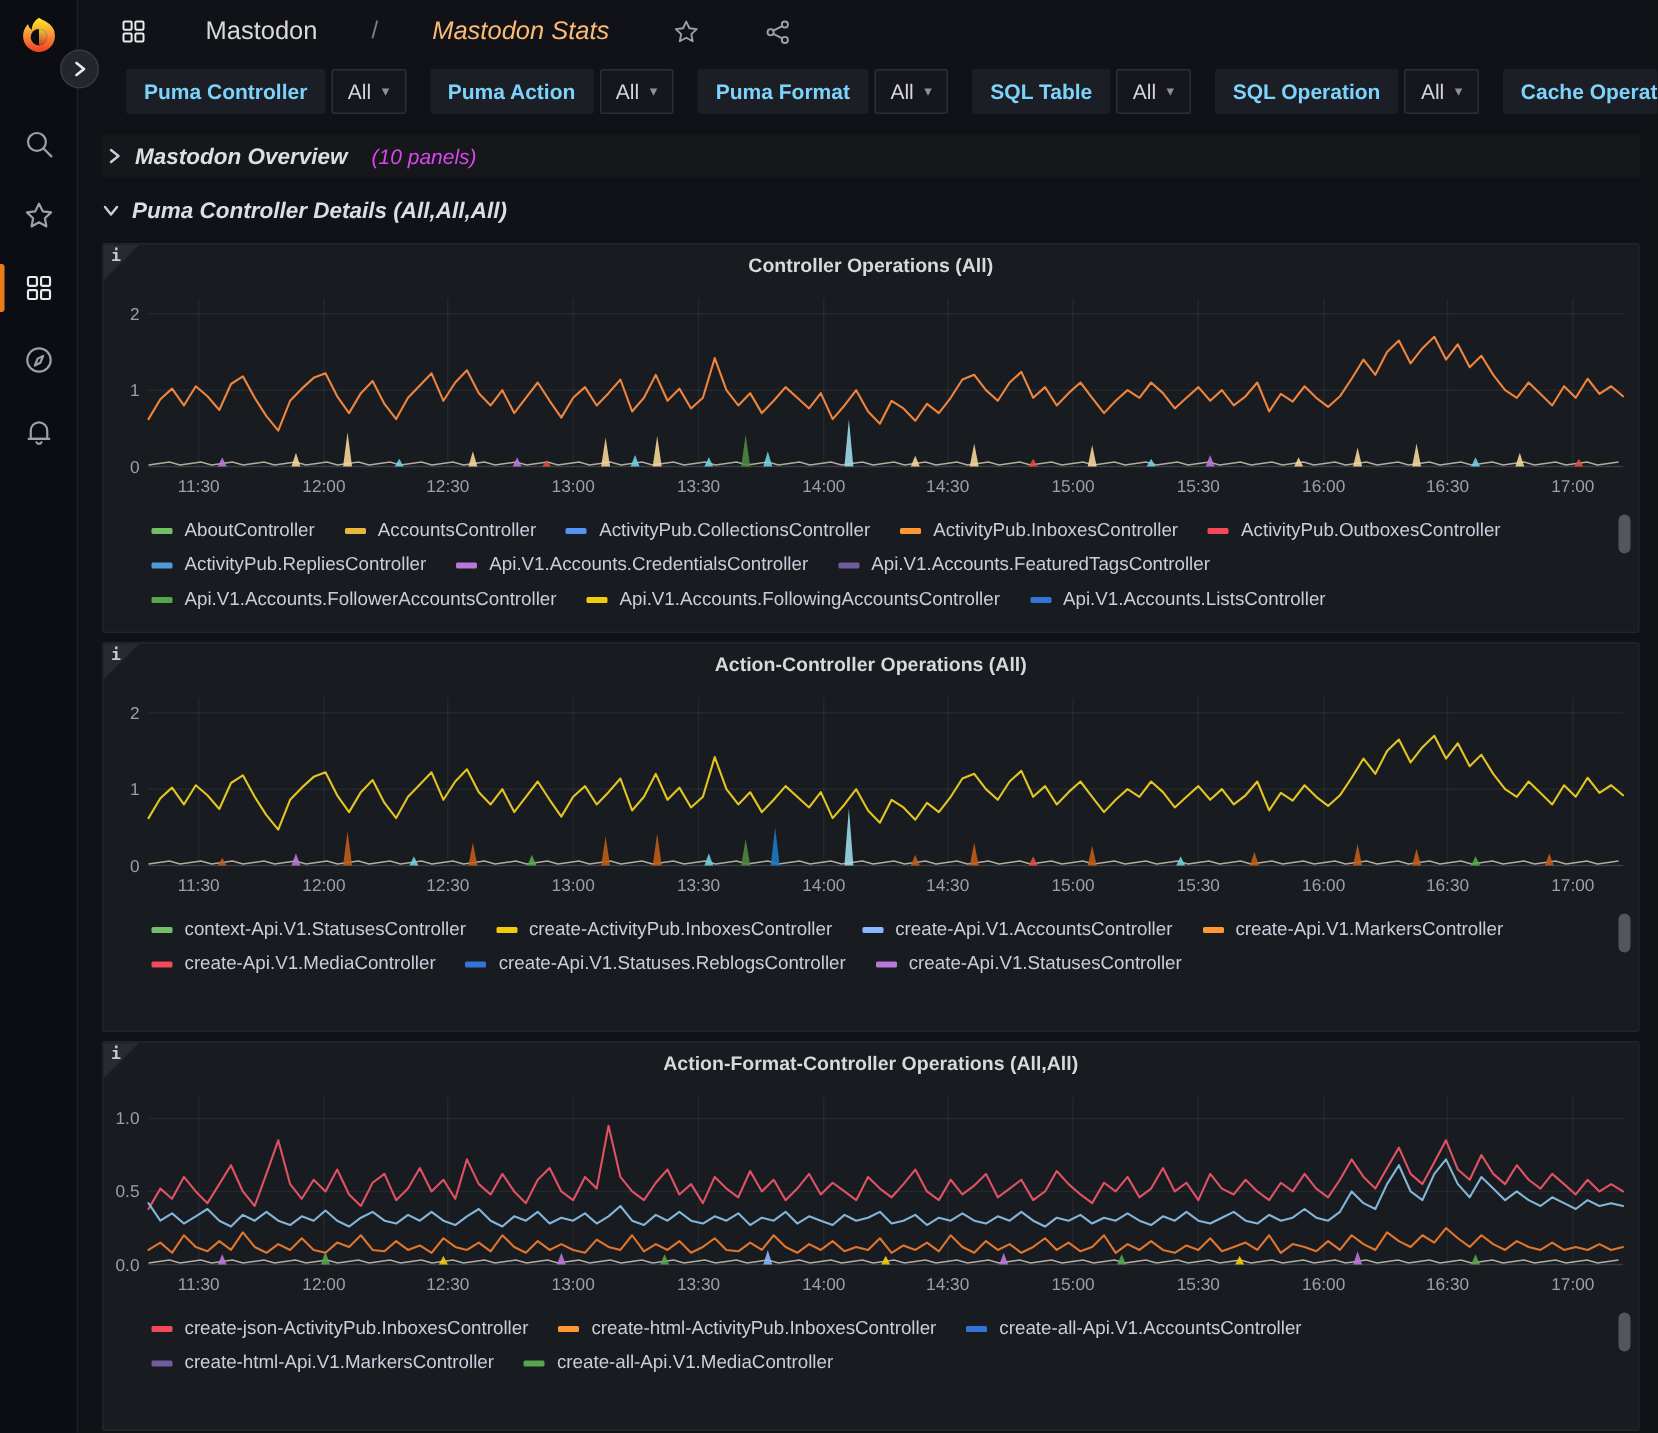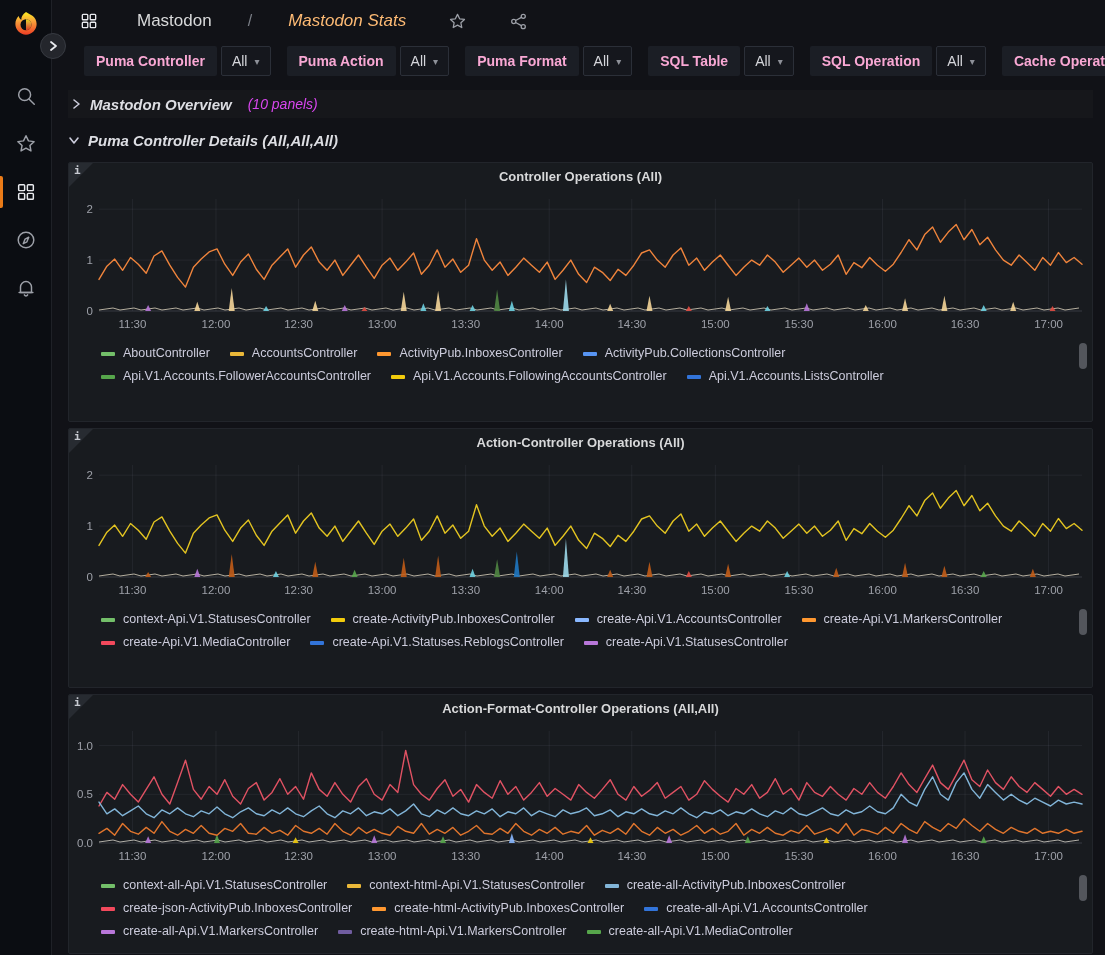--- a/index.html
+++ b/index.html
@@ -28,21 +28,21 @@
   .topnav { height:42px; display:flex; align-items:center; padding-left:27px;gap:28px; }
   .crumb-grid { margin-right:10px; display:flex; cursor:pointer; }
   .crumb { font-size:17px; color:#d8d9da; cursor:pointer; }
   .crumb.current { color:#fdba74;font-style:italic; }
   .crumb-sep { color:#7b7f87; margin:0 8px; font-size:16px; }
   .nav-ic { margin-left:14px; cursor:pointer; display:flex; }
 
   
   .filters { display:flex; gap:16px; padding:4px 0 10px 32px; }
   .var-pair { display:flex; gap:4px; }
-  .var-label { background:#1b1e25; color:#f9a8d4; font-weight:bold; font-size:14px;
+  .var-label { background:#1b1e25; color:#7dd3fc; font-weight:bold; font-size:14px;
     padding:7px 12px; border-radius:2px; cursor:pointer; white-space:nowrap; }
   .var-value { background:#15171d; border:1px solid #2b2f38; color:#d5d6db;
     font-size:14px; padding:6px 10px; border-radius:2px; cursor:pointer;
     display:flex; align-items:center; gap:7px; white-space:nowrap; }
   .chev { color:#8e9199; font-size:10px; }
 
   
   .dash { padding:4px 12px 0 16px; }
   .row-header { display:flex; align-items:center; gap:8px; height:28px;
     cursor:pointer; margin-bottom:8px; }
@@ -291,26 +291,44 @@
       <div class="legend-row">
             <span class="legend-item">
               <span class="swatch" style="background: rgb(115, 191, 105);"></span>
               <span>AboutController</span>
             </span>
             <span class="legend-item">
               <span class="swatch" style="background: rgb(234, 184, 57);"></span>
               <span>AccountsController</span>
             </span>
             <span class="legend-item">
+              <span class="swatch" style="background: rgb(87, 148, 242);"></span>
+              <span>ActivityPub.CollectionsController</span>
+            </span>
+            <span class="legend-item">
               <span class="swatch" style="background: rgb(255, 152, 48);"></span>
               <span>ActivityPub.InboxesController</span>
             </span>
             <span class="legend-item">
-              <span class="swatch" style="background: rgb(87, 148, 242);"></span>
-              <span>ActivityPub.CollectionsController</span>
+              <span class="swatch" style="background: rgb(242, 73, 92);"></span>
+              <span>ActivityPub.OutboxesController</span>
+            </span>
+          </div>
+          <div class="legend-row">
+            <span class="legend-item">
+              <span class="swatch" style="background: rgb(78, 155, 213);"></span>
+              <span>ActivityPub.RepliesController</span>
+            </span>
+            <span class="legend-item">
+              <span class="swatch" style="background: rgb(184, 119, 217);"></span>
+              <span>Api.V1.Accounts.CredentialsController</span>
+            </span>
+            <span class="legend-item">
+              <span class="swatch" style="background: rgb(112, 93, 160);"></span>
+              <span>Api.V1.Accounts.FeaturedTagsController</span>
             </span>
           </div>
           <div class="legend-row">
             <span class="legend-item">
               <span class="swatch" style="background: rgb(86, 166, 75);"></span>
               <span>Api.V1.Accounts.FollowerAccountsController</span>
             </span>
             <span class="legend-item">
               <span class="swatch" style="background: rgb(242, 204, 12);"></span>
               <span>Api.V1.Accounts.FollowingAccountsController</span>
@@ -475,54 +493,36 @@
             <path d="M754.42,122 L757.42,116.15652173913044 L760.42,122 Z" fill="#f2cc0c" opacity="0.9"></path>
             <path d="M833.06,122 L836.06,113.23478260869565 L839.06,122 Z" fill="#b877d9" opacity="0.9"></path>
             <path d="M911.7,122 L914.7,115.18260869565218 L917.7,122 Z" fill="#56a64b" opacity="0.9"></path>
             <polyline points="30.0,85.0 37.9,71.4 45.7,78.2 53.6,63.6 61.5,73.3 69.3,81.1 77.2,68.4 85.0,55.8 92.9,73.3 100.8,83.0 108.6,61.6 116.5,39.2 124.4,68.4 132.2,78.2 140.1,65.5 148.0,73.3 155.8,58.7 163.7,75.3 171.6,83.0 179.4,67.5 187.3,61.6 195.1,79.1 203.0,71.4 210.9,57.7 218.7,73.3 226.6,65.5 234.5,78.2 242.3,51.9 250.2,68.4 258.1,75.3 265.9,61.6 273.8,73.3 281.6,81.1 289.5,65.5 297.4,57.7 305.2,73.3 313.1,79.1 321.0,63.6 328.8,71.4 336.7,29.5 344.6,63.6 352.4,73.3 360.3,79.1 368.2,67.5 376.0,58.7 383.9,75.3 391.7,68.4 399.6,81.1 407.5,63.6 415.3,71.4 423.2,77.2 431.1,59.7 438.9,73.3 446.8,65.5 454.7,79.1 462.5,71.4 470.4,61.6 478.2,75.3 486.1,67.5 494.0,73.3 501.8,79.1 509.7,63.6 517.6,71.4 525.4,77.2 533.3,68.4 541.2,58.7 549.0,73.3 556.9,79.1 564.8,65.5 572.6,75.3 580.5,69.4 588.3,61.6 596.2,77.2 604.1,71.4 611.9,65.5 619.8,79.1 627.7,73.3 635.5,59.7 643.4,68.4 651.3,75.3 659.1,81.1 667.0,67.5 674.8,73.3 682.7,63.6 690.6,77.2 698.4,71.4 706.3,57.7 714.2,73.3 722.0,67.5 729.9,79.1 737.8,61.6 745.6,71.4 753.5,75.3 761.4,65.5 769.2,73.3 777.1,79.1 784.9,67.5 792.8,73.3 800.7,61.6 808.5,71.4 816.4,77.2 824.3,65.5 832.1,51.9 840.0,63.6 847.9,71.4 855.7,57.7 863.6,44.1 871.4,61.6 879.3,68.4 887.2,53.8 895.0,39.2 902.9,58.7 910.8,65.5 918.6,49.0 926.5,61.6 934.4,68.4 942.2,55.8 950.1,65.5 958.0,71.4 965.8,61.6 973.7,68.4 981.5,75.3 989.4,65.5 997.3,73.3 1005.1,68.4 1013.0,73.3 " fill="none" stroke="#e05263" stroke-width="1.4" stroke-linejoin="round" stroke-linecap="round"></polyline>
             <polyline points="30.0,81.1 37.9,92.8 45.7,87.9 53.6,94.7 61.5,89.9 69.3,85.0 77.2,92.8 85.0,96.7 92.9,88.9 100.8,92.8 108.6,86.9 116.5,92.8 124.4,95.7 132.2,89.9 140.1,92.8 148.0,86.0 155.8,92.8 163.7,96.7 171.6,90.8 179.4,86.9 187.3,92.8 195.1,94.7 203.0,88.9 210.9,92.8 218.7,86.9 226.6,92.8 234.5,95.7 242.3,89.9 250.2,85.0 258.1,92.8 265.9,96.7 273.8,89.9 281.6,92.8 289.5,86.9 297.4,94.7 305.2,90.8 313.1,92.8 321.0,87.9 328.8,94.7 336.7,89.9 344.6,83.0 352.4,92.8 360.3,95.7 368.2,88.9 376.0,92.8 383.9,86.9 391.7,92.8 399.6,94.7 407.5,89.9 415.3,92.8 423.2,87.9 431.1,95.7 438.9,90.8 446.8,92.8 454.7,86.9 462.5,94.7 470.4,89.9 478.2,92.8 486.1,95.7 494.0,88.9 501.8,92.8 509.7,90.8 517.6,86.9 525.4,94.7 533.3,92.8 541.2,88.9 549.0,95.7 556.9,90.8 564.8,92.8 572.6,87.9 580.5,92.8 588.3,94.7 596.2,89.9 604.1,92.8 611.9,86.9 619.8,92.8 627.7,96.7 635.5,90.8 643.4,92.8 651.3,88.9 659.1,94.7 667.0,90.8 674.8,92.8 682.7,87.9 690.6,92.8 698.4,95.7 706.3,89.9 714.2,92.8 722.0,86.9 729.9,92.8 737.8,94.7 745.6,90.8 753.5,86.9 761.4,92.8 769.2,94.7 777.1,88.9 784.9,92.8 792.8,90.8 800.7,85.0 808.5,90.8 816.4,92.8 824.3,86.9 832.1,73.3 840.0,81.1 847.9,85.0 855.7,68.4 863.6,55.8 871.4,73.3 879.3,79.1 887.2,61.6 895.0,51.9 902.9,68.4 910.8,77.2 918.6,63.6 926.5,71.4 934.4,79.1 942.2,73.3 950.1,79.1 958.0,83.0 965.8,77.2 973.7,81.1 981.5,85.0 989.4,79.1 997.3,83.0 1005.1,81.1 1013.0,83.0 " fill="none" stroke="#82b5d8" stroke-width="1.4" stroke-linejoin="round" stroke-linecap="round"></polyline>
             <polyline points="30.0,112.3 37.9,107.4 45.7,114.2 53.6,102.5 61.5,110.3 69.3,113.2 77.2,106.4 85.0,112.3 92.9,100.6 100.8,110.3 108.6,114.2 116.5,108.4 124.4,112.3 132.2,104.5 140.1,112.3 148.0,114.2 155.8,107.4 163.7,110.3 171.6,102.5 179.4,112.3 187.3,113.2 195.1,106.4 203.0,112.3 210.9,109.3 218.7,114.2 226.6,104.5 234.5,110.3 242.3,112.3 250.2,107.4 258.1,113.2 265.9,102.5 273.8,110.3 281.6,114.2 289.5,106.4 297.4,112.3 305.2,108.4 313.1,112.3 321.0,114.2 328.8,105.4 336.7,110.3 344.6,112.3 352.4,102.5 360.3,113.2 368.2,108.4 376.0,112.3 383.9,106.4 391.7,114.2 399.6,110.3 407.5,104.5 415.3,112.3 423.2,113.2 431.1,107.4 438.9,112.3 446.8,102.5 454.7,110.3 462.5,114.2 470.4,108.4 478.2,112.3 486.1,106.4 494.0,113.2 501.8,110.3 509.7,112.3 517.6,104.5 525.4,114.2 533.3,109.3 541.2,112.3 549.0,107.4 556.9,113.2 564.8,102.5 572.6,110.3 580.5,114.2 588.3,106.4 596.2,112.3 604.1,108.4 611.9,114.2 619.8,110.3 627.7,104.5 635.5,112.3 643.4,107.4 651.3,113.2 659.1,110.3 667.0,102.5 674.8,114.2 682.7,108.4 690.6,112.3 698.4,106.4 706.3,112.3 714.2,114.2 722.0,109.3 729.9,112.3 737.8,104.5 745.6,113.2 753.5,110.3 761.4,107.4 769.2,112.3 777.1,102.5 784.9,114.2 792.8,108.4 800.7,110.3 808.5,113.2 816.4,106.4 824.3,112.3 832.1,102.5 840.0,108.4 847.9,112.3 855.7,100.6 863.6,106.4 871.4,110.3 879.3,102.5 887.2,107.4 895.0,97.7 902.9,104.5 910.8,110.3 918.6,102.5 926.5,108.4 934.4,112.3 942.2,106.4 950.1,110.3 958.0,112.3 965.8,107.4 973.7,112.3 981.5,110.3 989.4,112.3 997.3,108.4 1005.1,112.3 1013.0,110.3 " fill="none" stroke="#e0752d" stroke-width="1.4" stroke-linejoin="round" stroke-linecap="round"></polyline>
           </svg>
       </div>
       <div class="legend">
         <div class="scroll-thumb"></div>
-      <div class="legend-row">
-            <span class="legend-item">
-              <span class="swatch" style="background: rgb(115, 191, 105);"></span>
-              <span>context-all-Api.V1.StatusesController</span>
-            </span>
-            <span class="legend-item">
-              <span class="swatch" style="background: rgb(234, 184, 57);"></span>
-              <span>context-html-Api.V1.StatusesController</span>
-            </span>
-            <span class="legend-item">
-              <span class="swatch" style="background: rgb(130, 181, 216);"></span>
-              <span>create-all-ActivityPub.InboxesController</span>
-            </span>
-          </div>
           <div class="legend-row">
             <span class="legend-item">
               <span class="swatch" style="background: rgb(242, 73, 92);"></span>
               <span>create-json-ActivityPub.InboxesController</span>
             </span>
             <span class="legend-item">
               <span class="swatch" style="background: rgb(255, 152, 48);"></span>
               <span>create-html-ActivityPub.InboxesController</span>
             </span>
             <span class="legend-item">
               <span class="swatch" style="background: rgb(50, 116, 217);"></span>
               <span>create-all-Api.V1.AccountsController</span>
             </span>
           </div>
           <div class="legend-row">
             <span class="legend-item">
-              <span class="swatch" style="background: rgb(184, 119, 217);"></span>
-              <span>create-all-Api.V1.MarkersController</span>
-            </span>
-            <span class="legend-item">
               <span class="swatch" style="background: rgb(112, 93, 160);"></span>
               <span>create-html-Api.V1.MarkersController</span>
             </span>
             <span class="legend-item">
               <span class="swatch" style="background: rgb(86, 166, 75);"></span>
               <span>create-all-Api.V1.MediaController</span>
             </span>
           </div>
         </div>
     </section>

